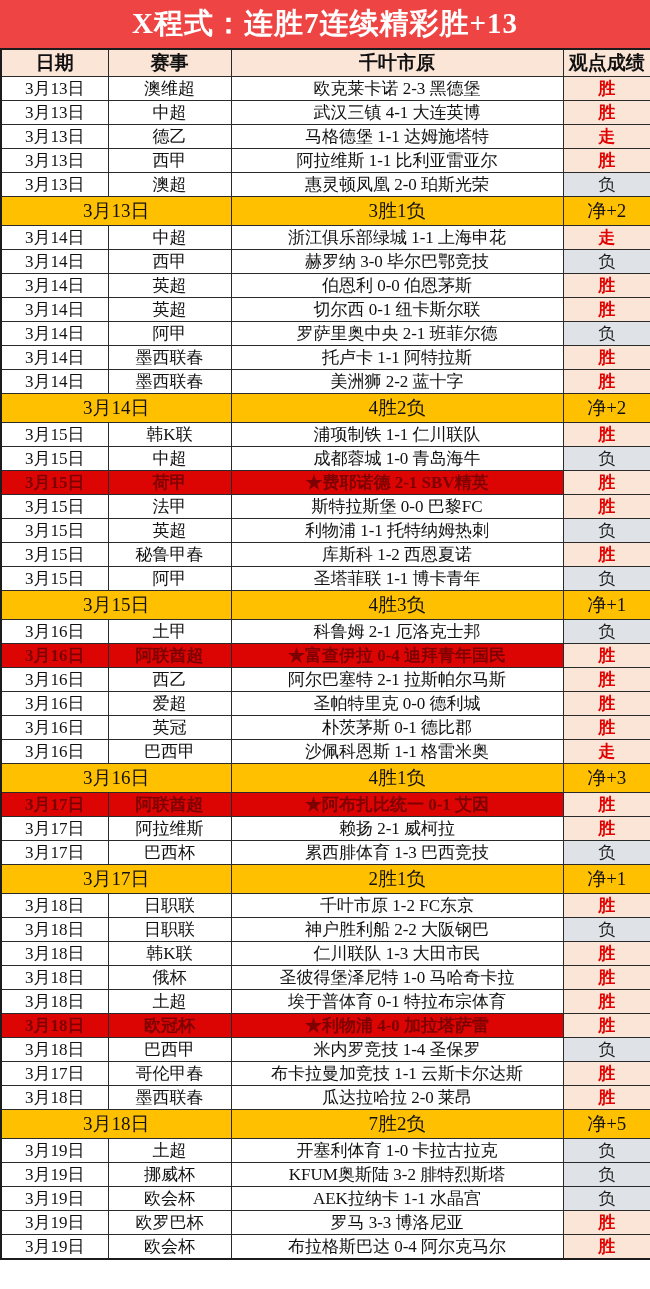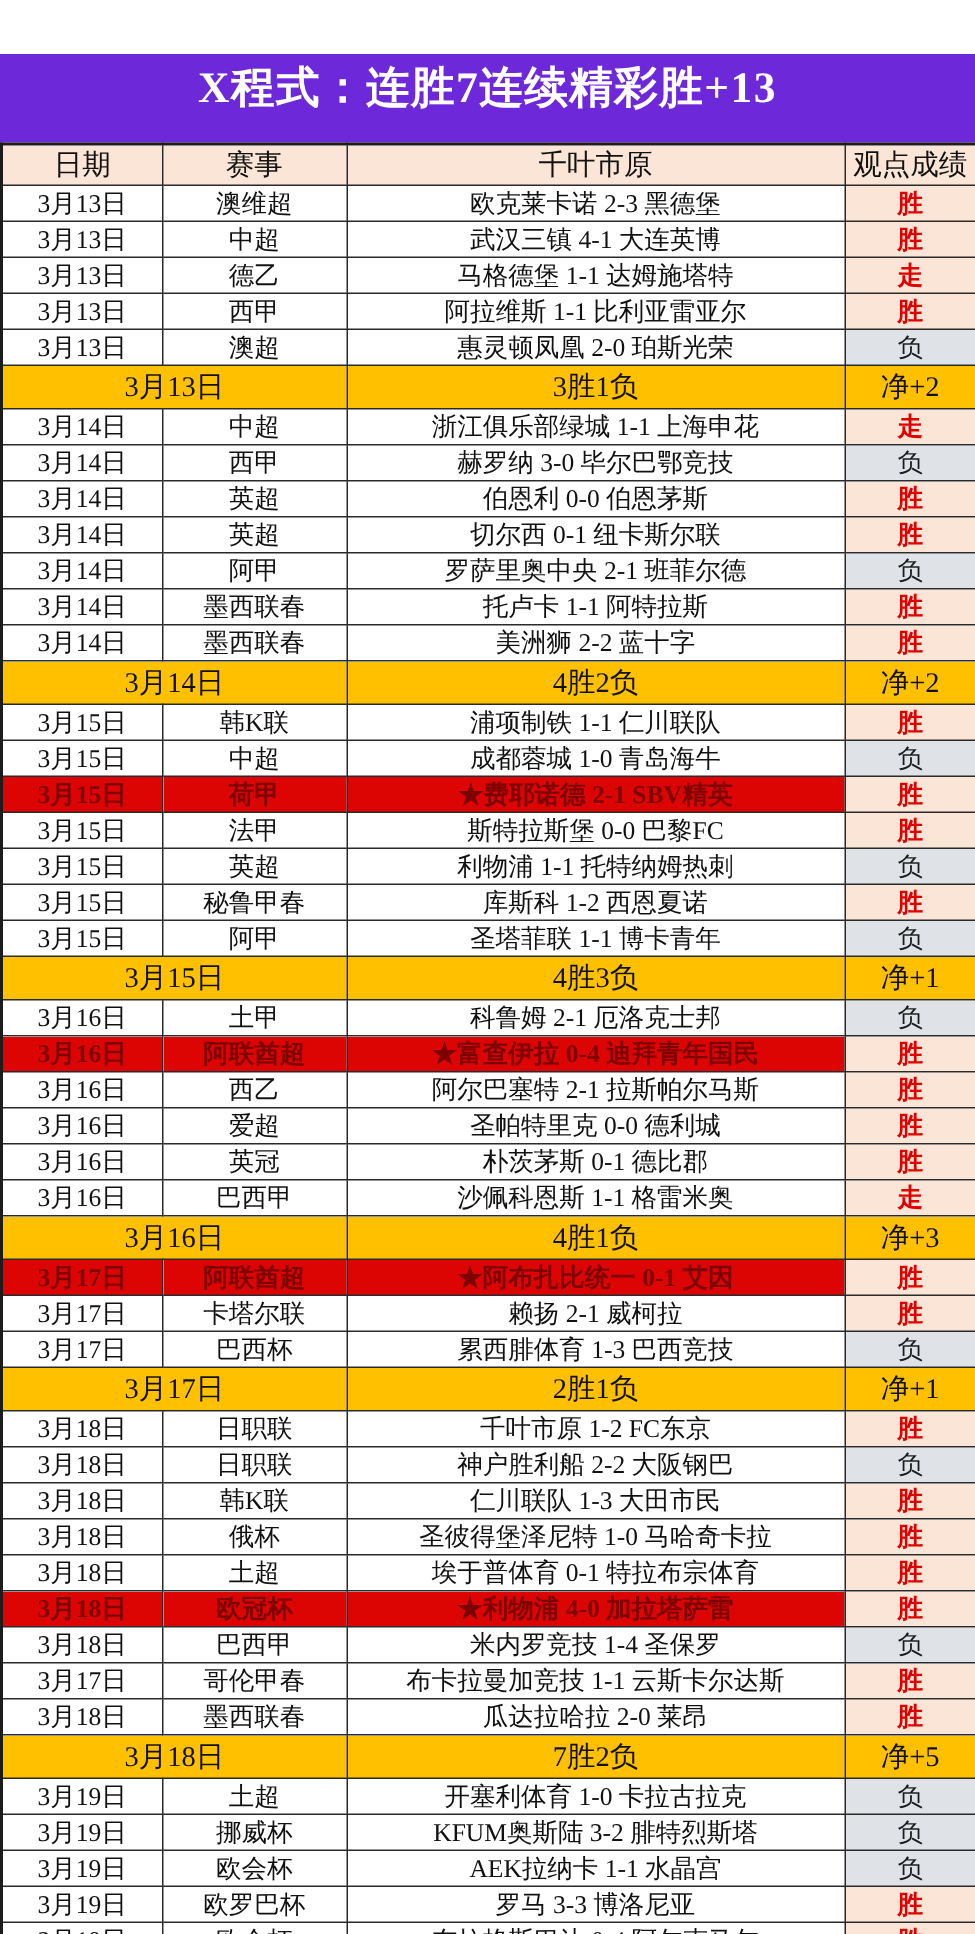--- a/index.html
+++ b/index.html
@@ -4,25 +4,24 @@
 <style>
   * { box-sizing: border-box; }
   html,body { margin:0; padding:0; }
   body {
     width:650px;
     background:#ffffff;
     font-family:"Liberation Serif","DejaVu Serif",serif;
   }
   .banner {
     width:650px;
-    background:#6d28d9;
+    background:#ef4444;
     color:#ffffff;
     text-align:center;
-    padding:5px 0 18px 0;
-    margin-top:36px;
+    padding:5px 0 7px 0;
   }
   .banner-line {
     font-size:29px;
     font-weight:bold;
     line-height:36px;
     letter-spacing:1px;
   }
   table.results {
     width:650px;
     border-collapse:collapse;
@@ -36,21 +35,21 @@
   th, td {
     border:1px solid #2a2a2a;
     text-align:center;
     padding:0 1px;
     overflow:hidden;
     white-space:nowrap;
   }
   th {
     background:#fbe5d6;
     color:#111111;
-    font-weight:normal;
+    font-weight:bold;
     font-size:19px;
     height:24px;
   }
   td {
     color:#111111;
     font-size:17px;
     height:24px;
   }
   tr.match-row td.cell-match { letter-spacing:0px;margin-top:20px; }
   tr.highlight td.cell-date,
@@ -270,21 +269,21 @@
         <td class="summary-net">净+3</td>
       </tr>
       <tr class="match-row highlight">
         <td class="cell-date">3月17日</td>
         <td class="cell-league">阿联酋超</td>
         <td class="cell-match">★阿布扎比统一 0-1 艾因</td>
         <td class="result-win">胜</td>
       </tr>
       <tr class="match-row">
         <td class="cell-date">3月17日</td>
-        <td class="cell-league">卡塔尔联</td>
+        <td class="cell-league">阿拉维斯</td>
         <td class="cell-match">赖扬 2-1 威柯拉</td>
         <td class="result-win">胜</td>
       </tr>
       <tr class="match-row">
         <td class="cell-date">3月17日</td>
         <td class="cell-league">巴西杯</td>
         <td class="cell-match">累西腓体育 1-3 巴西竞技</td>
         <td class="result-loss">负</td>
       </tr>
       <tr class="summary-row">

